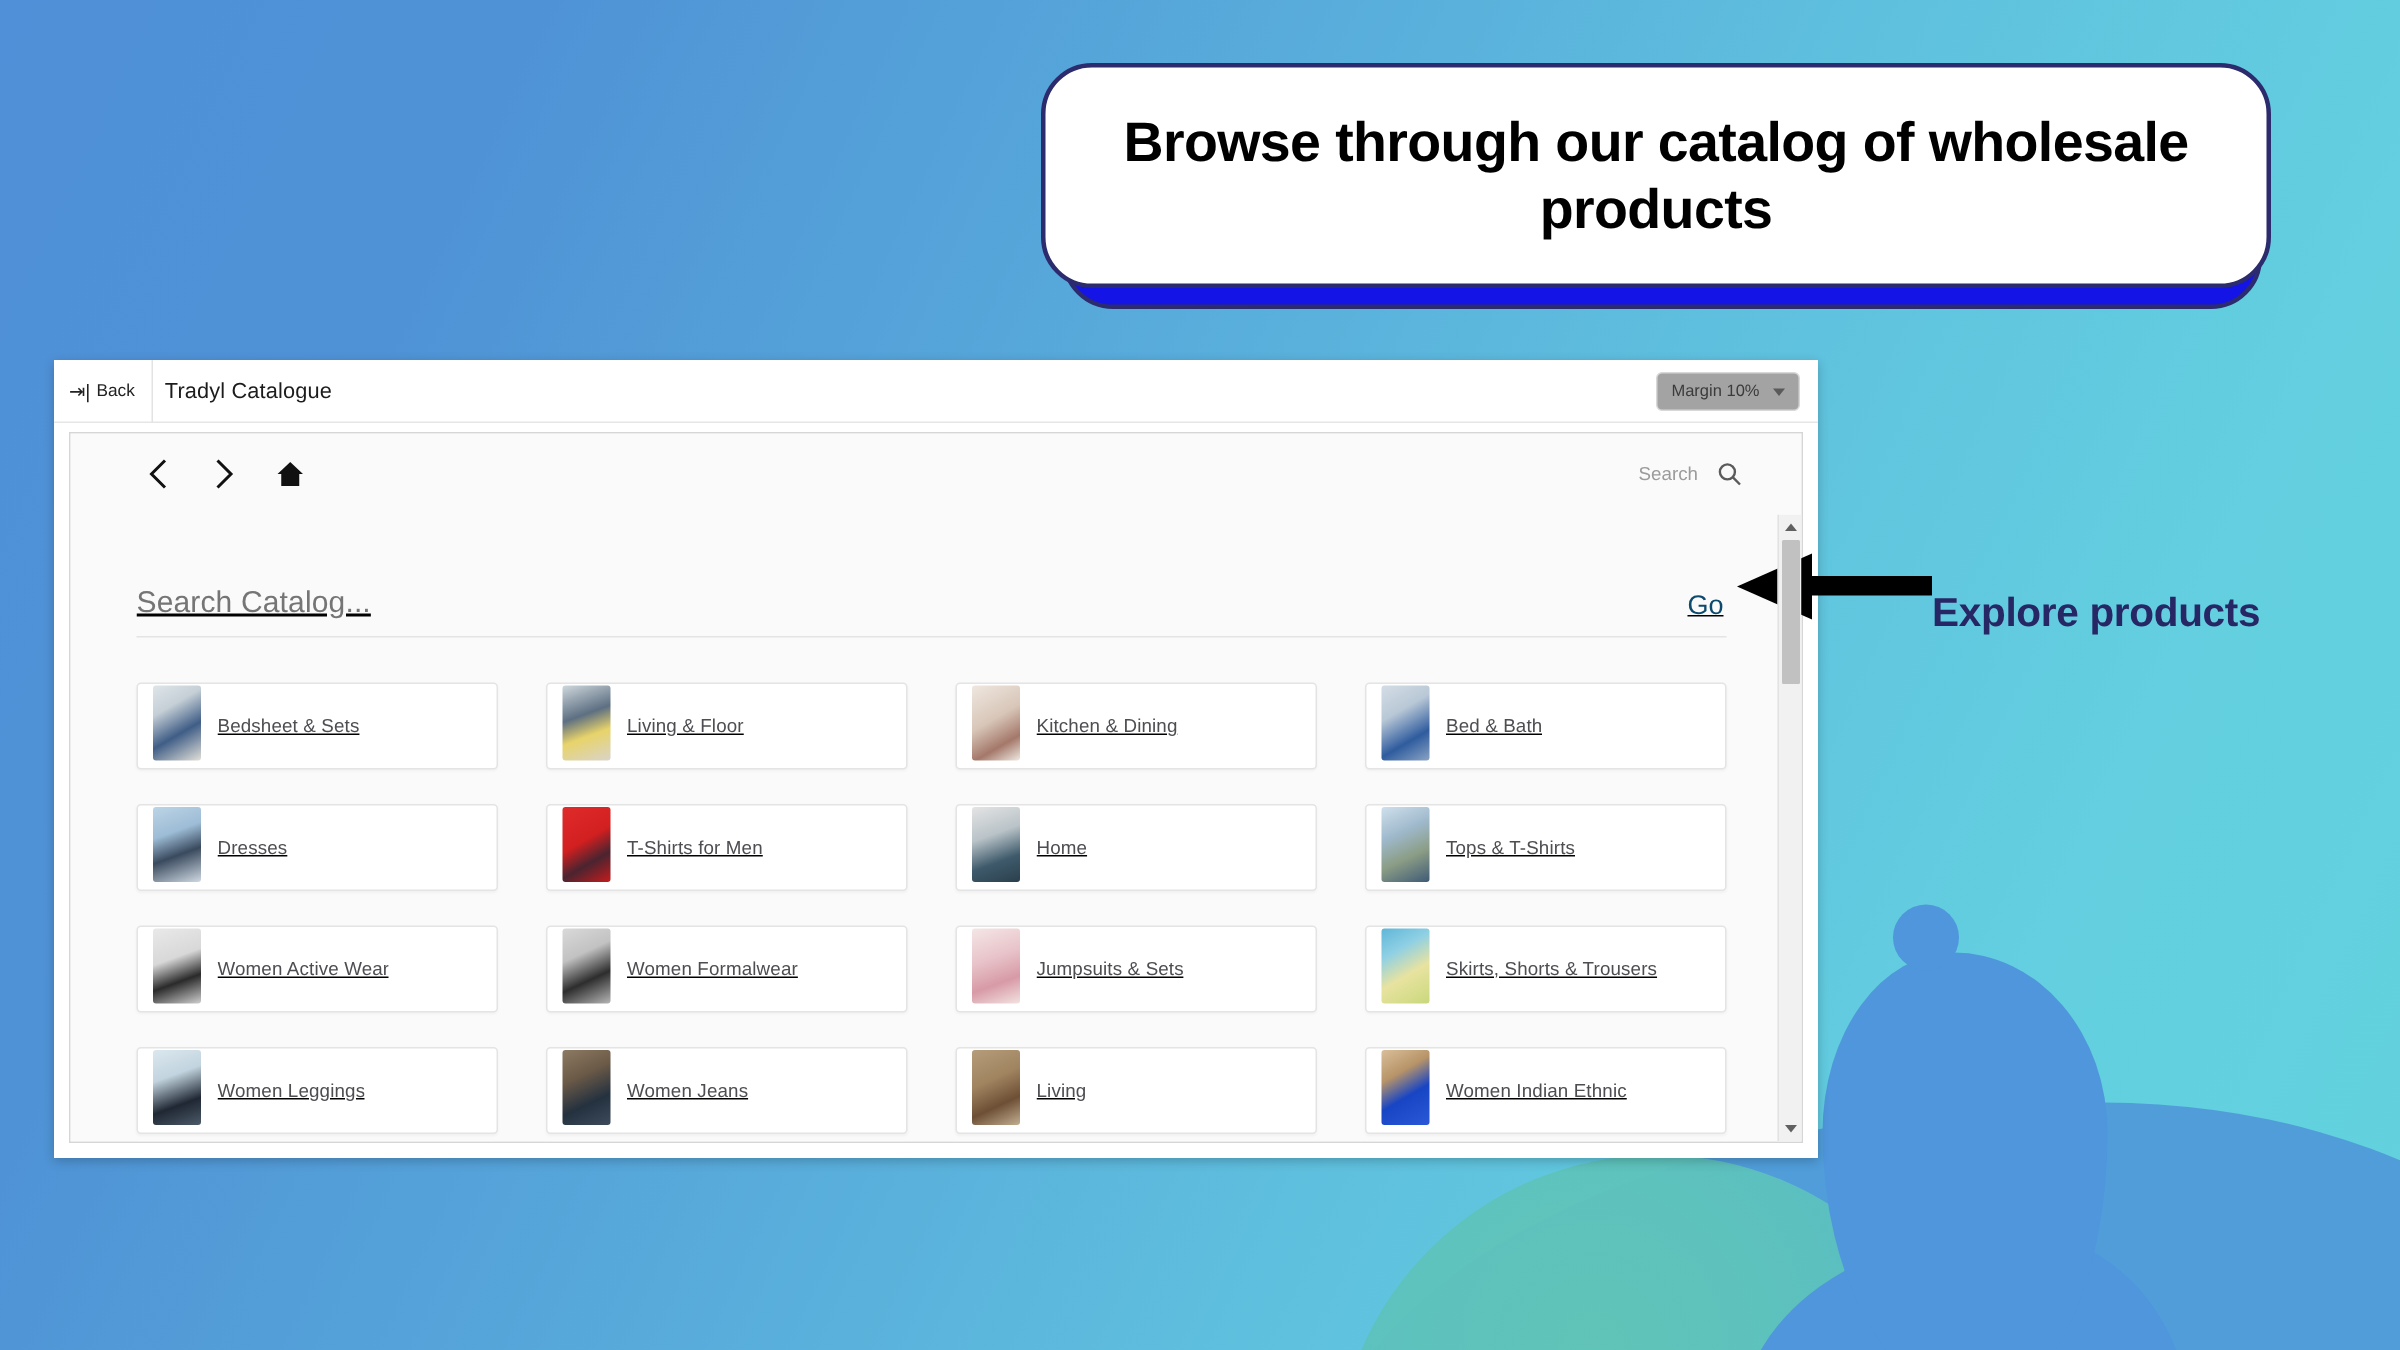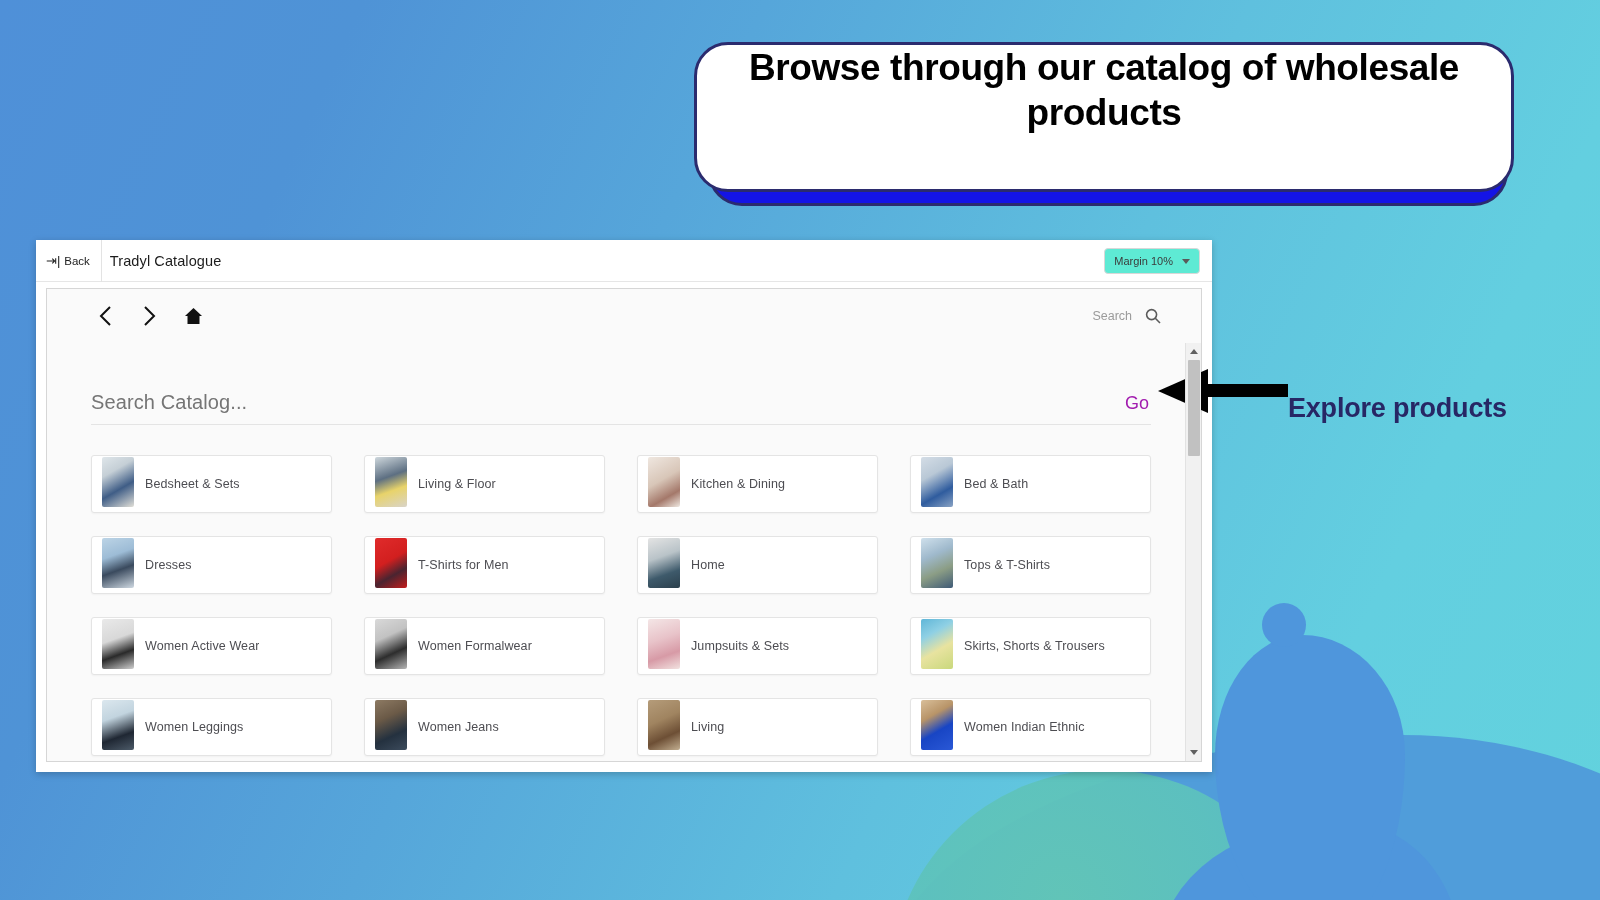--- a/index.html
+++ b/index.html
@@ -70,21 +70,21 @@
     border-radius: 34px;
   }
   #callout {
     position: absolute;
     left: 0; top: 0;
     width: 820px; height: 150px;
     background: #ffffff;
     border: 3px solid #2b2b6e;
     border-radius: 34px;
     display: flex;
-    align-items: flex-start;
+    align-items: center;
     justify-content: center;
     text-align: center;
     padding: 0 34px;
   }
   #callout-text {
     font-size: 37px;
     font-weight: bold;
     color: #000000;
     line-height: 1.22;
     letter-spacing: -0.4px;
@@ -165,21 +165,21 @@
     letter-spacing: .1px;
   }
   #margin-select {
     position: absolute;
     right: 12px; top: 8px;
     height: 25px;
     min-width: 86px;
     padding: 12px 9px;
     border: 1px solid #d8d8d8;
     border-radius: 4px;
-    background: #5eead4;
+    background: #a3a3a3;
     display: flex;
     align-items: center;
     gap: 9px;
     cursor: pointer;
   }
   #margin-select .lbl { font-size: 11px; color: #3b3b3b; }
   #margin-select .caret {
     width: 0; height: 0;
     border-left: 4px solid transparent;
     border-right: 4px solid transparent;
@@ -223,39 +223,40 @@
   }
   #nav-search .ph { font-size: 12.5px; color: #9b9b9b; }
   #nav-search .ico { color: #5b5b5b; display: flex; }
 
   #page-body {
     flex: 1;
     position: relative;
     background: #fafafa;
     padding: 0 44px 0 44px;
     overflow: hidden;
+    text-decoration: underline;
   }
 
   #search-row {
     display: flex;
     align-items: flex-end;
     justify-content: space-between;
     border-bottom: 1px solid #e4e4e4;
     padding-bottom: 10px;
     margin-top: 48px;
     margin-right: 6px;
   }
   #search-catalog-input {
     font-size: 20px;
     color: #9a9aa3;
     letter-spacing: .1px;
   }
   #go-button {
     font-size: 18px;
-    color: #a21caf;
+    color: #0c4a6e;
     cursor: pointer;
     padding-right: 2px;
   }
 
   #category-grid {
     margin-top: 30px;
     display: grid;
     grid-template-columns: repeat(4, 1fr);
     column-gap: 32px;
     row-gap: 23px;

